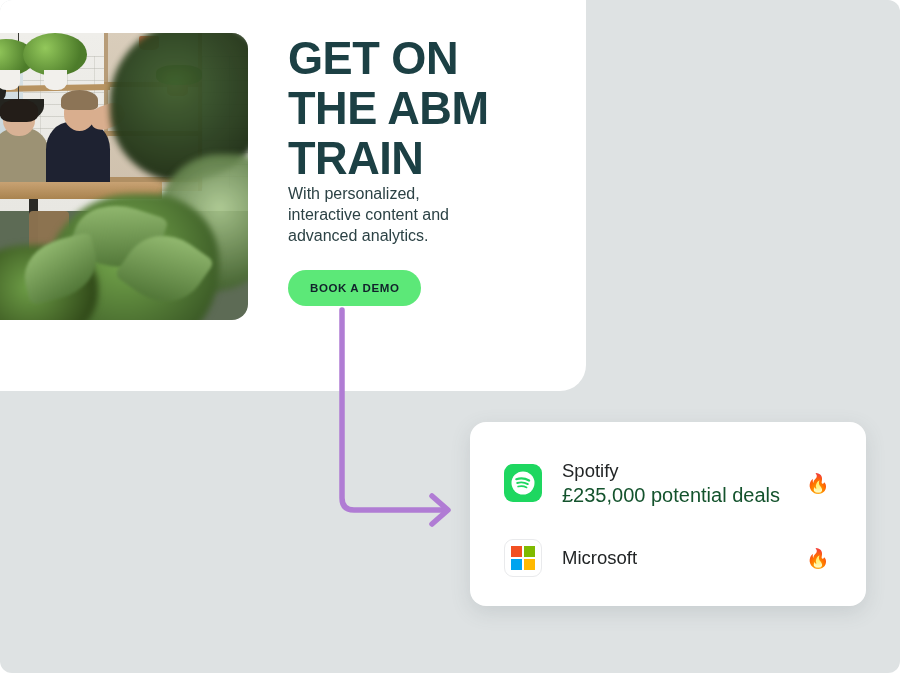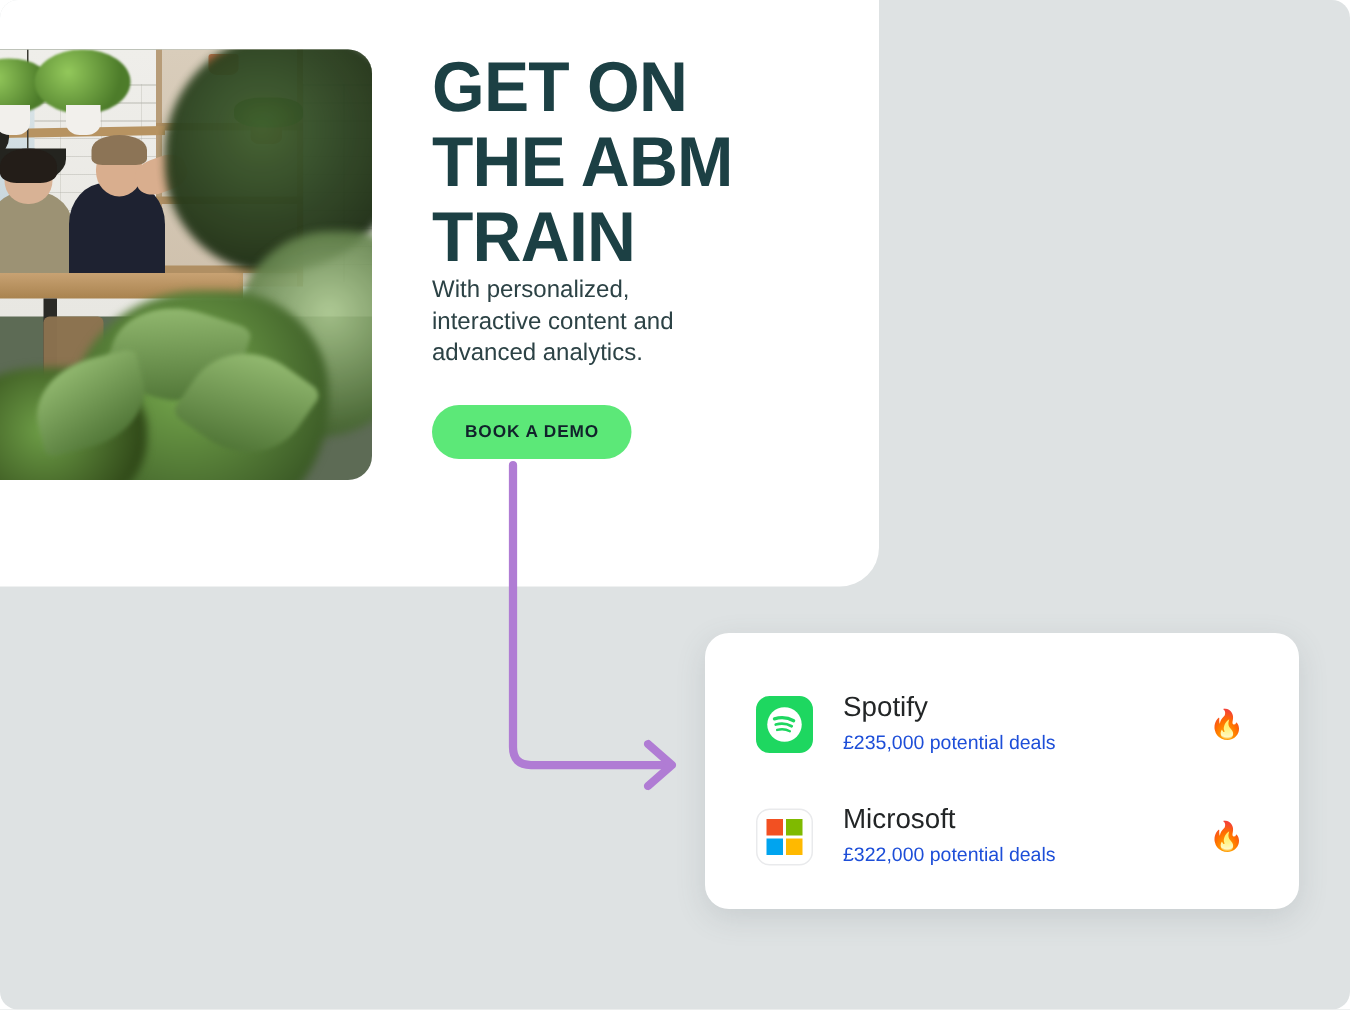--- a/index.html
+++ b/index.html
@@ -299,22 +299,22 @@
     grid-template-rows: 1fr 1fr;
     gap: 2px;
   }
   .deal-text { margin-left: 20px; flex: 1 1 auto; }
   .deal-name {
     color: #222526;
     font-size: 18.5px;
     line-height: 22px;
   }
   .deal-amount {
-    color: #1d4ed8;
-    font-size: 13px;
+    color: #14532d;
+    font-size: 20px;
     line-height: 22px;
     margin-top: 2px;
   }
   .deal-flag {
     font-size: 19px;
     line-height: 1;
     flex: 0 0 auto;
     margin-right: 2px;
   }
 </style>
@@ -405,20 +405,19 @@
       <div class="deal-logo microsoft">
         <div class="ms-grid">
           <div style="background:#f25022"></div>
           <div style="background:#7fba00"></div>
           <div style="background:#00a4ef"></div>
           <div style="background:#ffb900"></div>
         </div>
       </div>
       <div class="deal-text">
         <div class="deal-name">Microsoft</div>
-        <div class="deal-amount">£322,000 potential deals</div>
       </div>
       <div class="deal-flag">🔥</div>
     </div>
 
   </div>
 
 </div>
 
 </body></html>

